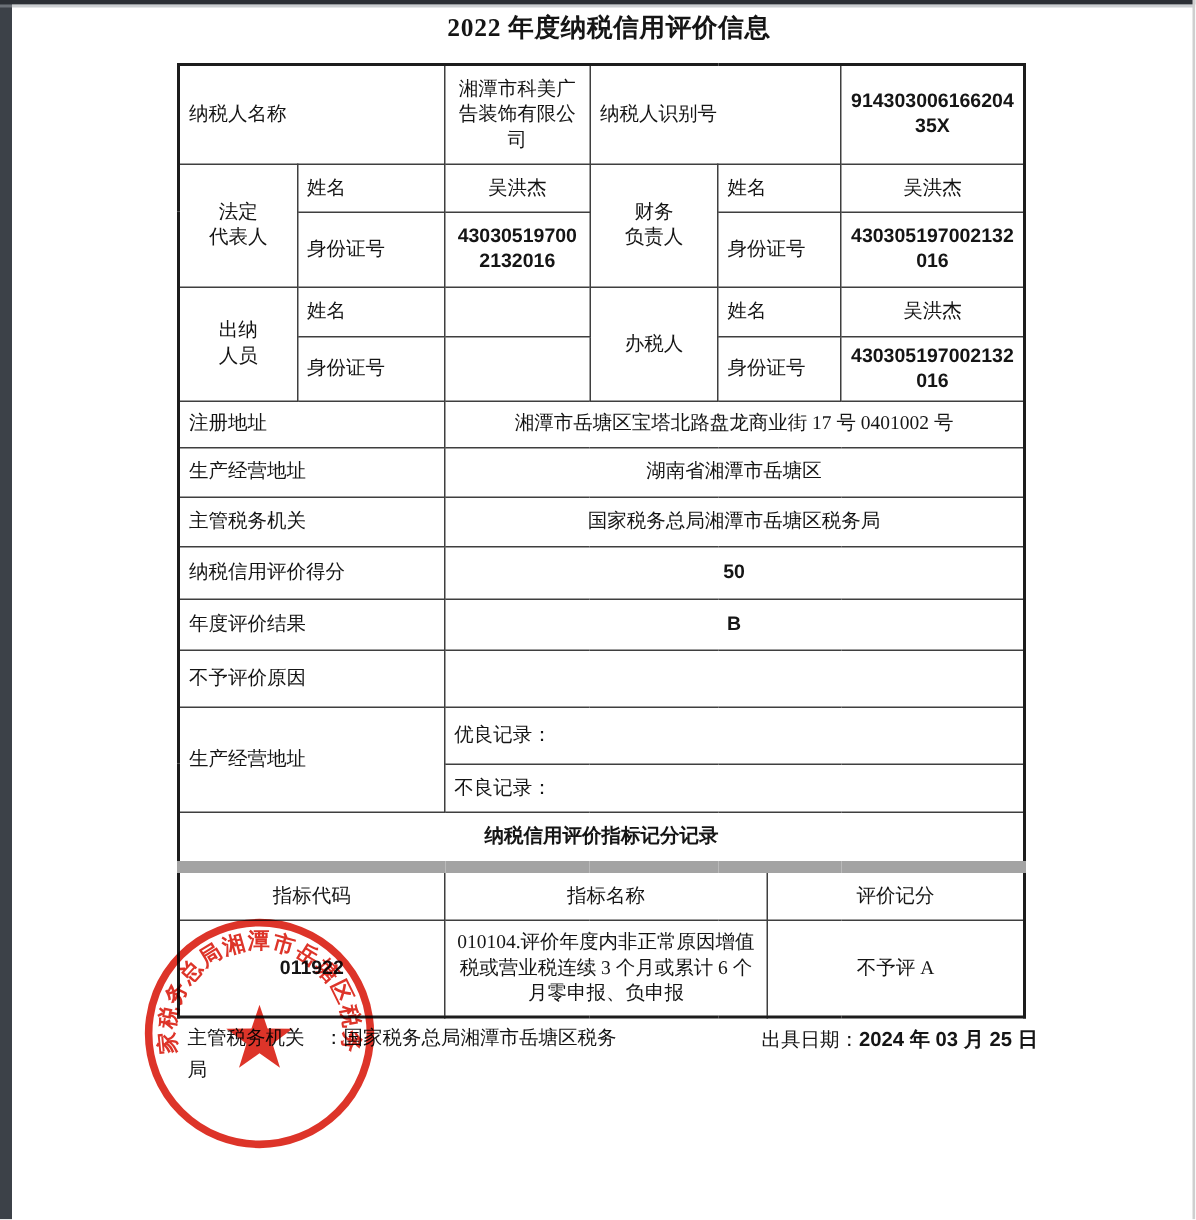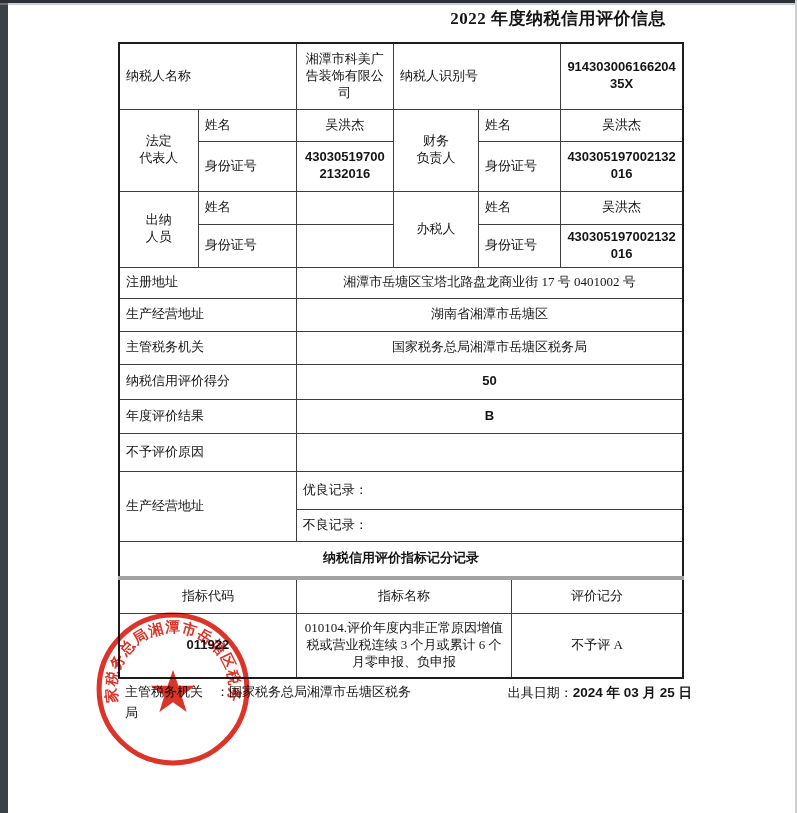--- a/index.html
+++ b/index.html
@@ -6,42 +6,42 @@
   .page {
     position:relative; width:797px; height:813px; background:#ffffff;
     font-family:"Liberation Serif","DejaVu Serif",serif; color:#151515; overflow:hidden;
   }
   .edge-left  { position:absolute; left:0; top:0; width:8px; height:813px; background:#3c4148; }
   .edge-top   { position:absolute; left:0; top:0; width:797px; height:3px; background:#2c3036; }
   .edge-top2  { position:absolute; left:0; top:3px; width:797px; height:2px; background:#9aa0a6; opacity:.5; }
   .edge-right { position:absolute; right:0; top:0; width:2px; height:813px; background:#cfcfcf; }
 
   .title {
-    position:absolute; left:100px; top:7px; width:566px; text-align:right;
+    position:absolute; left:123px; top:7px; width:566px; text-align:center;
     font-size:17px; font-weight:bold; letter-spacing:.5px;
   }
 
   table.doc {
     position:absolute; left:118px; top:42px; width:566px;
     border-collapse:collapse; table-layout:fixed;
     border:2px solid #1c1c1c;
   }
   table.doc td {
     border:1px solid #3f3f3f; font-size:13px; padding:2px 6px;
     vertical-align:middle; line-height:1.3; overflow:hidden;
   }
   td.c { text-align:center; padding:2px 3px; }
   td.l { text-align:left; }
   .vlabel { white-space:pre-line; text-align:center;margin-left:40px; }
   .num {
     font-family:"Liberation Sans","DejaVu Sans",sans-serif;
     font-weight:600; font-size:14px; word-break:break-all; line-height:1.25;
   }
   td.sec { font-weight:bold; font-size:13.5px; text-align:center; }
-  tr.thick-top td { border-top:4px solid #a3a3a3;margin-left:16px; }
+  tr.thick-top td { border-top:8px solid #a3a3a3;margin-left:16px; }
 
   tr.h66 { height:66px; } tr.h32 { height:32px; } tr.h50 { height:50px; }
   tr.h33 { height:33px; } tr.h43 { height:43px; } tr.h31 { height:31px; }
   tr.h35 { height:35px; } tr.h34 { height:34px; } tr.h38 { height:38px; }
   tr.h37 { height:37px;padding-left:36px; } tr.h65 { height:65px; }
 
   .footer-left {
     position:absolute; left:125px; top:682px; width:370px;
     font-size:13px; line-height:1.6;
   }

